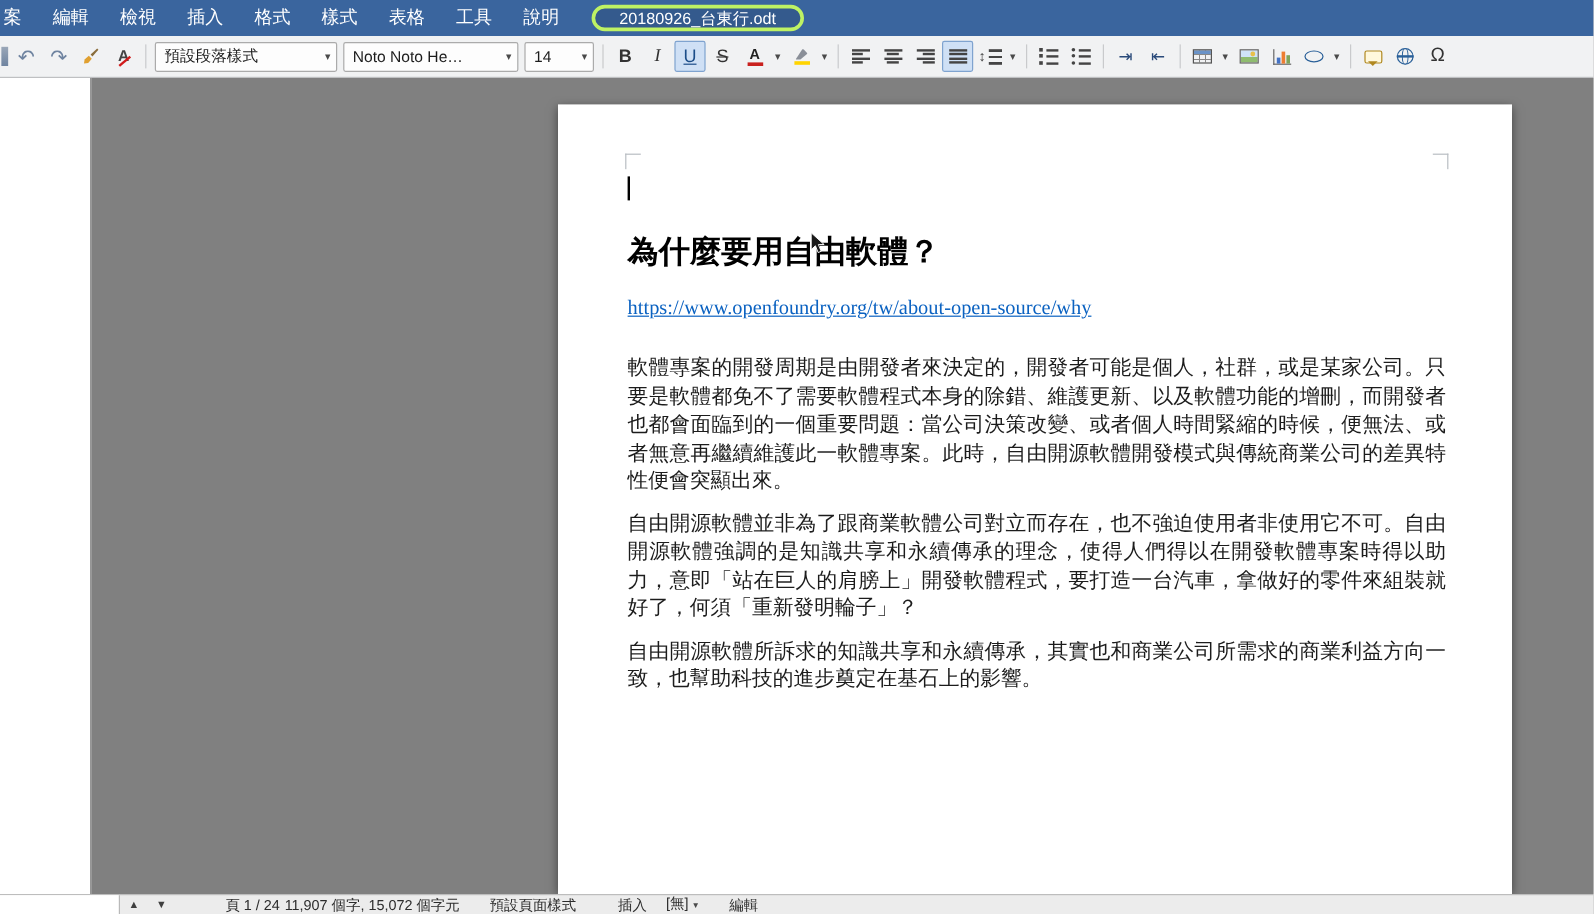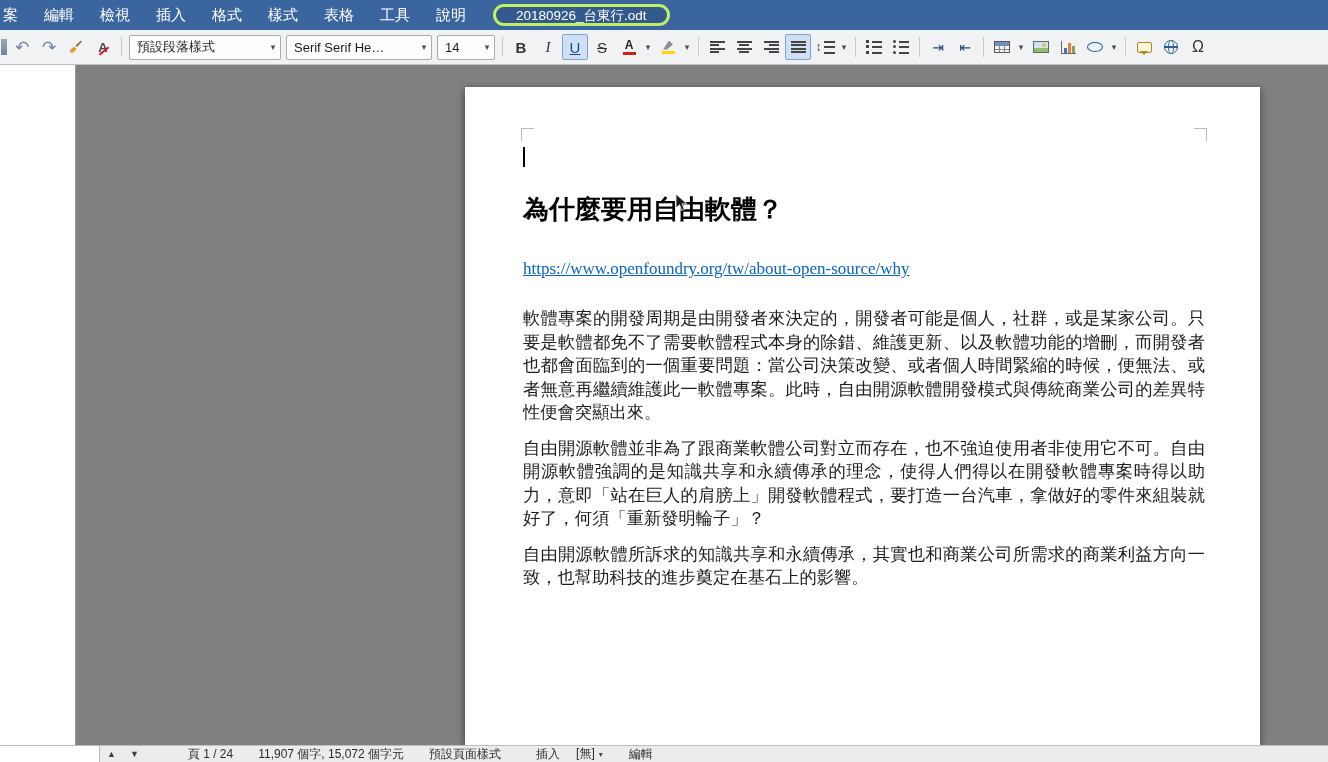--- a/index.html
+++ b/index.html
@@ -72,31 +72,31 @@
 
 .workspace{position:relative;flex:1 1 auto;overflow:hidden;background:#808080}
 .left-strip{position:absolute;left:0;top:0;width:76px;height:100%;background:#ffffff;border-right:1px solid #969696}
 .page{position:absolute;left:465px;top:22px;width:795px;height:658px;background:#fff;box-shadow:0 2px 8px rgba(0,0,0,.5);overflow:hidden}
 .corner{position:absolute;width:13px;height:13px;border:0 solid #b9bdc2}
 .corner.tl{left:56px;top:41px;border-left-width:1px;border-top-width:1px}
 .corner.tr{right:53px;top:41px;border-right-width:1px;border-top-width:1px}
 .content{padding:58px 55px 0 58px;font-family:"Liberation Serif","DejaVu Serif",serif;color:#1b1b1b}
 .caret-line{height:24px}
 .caret{display:inline-block;width:2px;height:20px;background:#000;margin-top:2px}
-h1.doc-heading{font-size:26px;font-weight:bold;color:#000;margin:24px 0 16px;line-height:34px}
+h1.doc-heading{font-size:26px;font-weight:bold;color:#000;margin:24px 0 4px;line-height:34px}
 a.doclink{display:inline-block;margin:16px 0 28px;font-size:17px;color:#0b62c1;text-decoration:underline;cursor:pointer}
 .content p{font-size:17.3px;line-height:23.5px;text-align:justify;margin:0 0 12px;color:#1c1c1c}
 .mouse{position:absolute;left:210px;top:106px;z-index:5}
 
 
 .statusbar{height:17px;background:#ececec;border-top:1px solid #bdbdbd;display:flex;align-items:center;font-size:12px;color:#2c2c2c;flex:0 0 auto}
 .find-box{width:100px;height:100%;background:#fff;border-right:1px solid #b9b9b9}
 .nav{font-size:9px;color:#3f3f3f;padding:0 7px;line-height:17px}
 .st{white-space:nowrap;line-height:17px}
-.ml30{margin-left:42px}.ml20{margin-left:25px}.ml25{margin-left:25px}.ml35{margin-left:35px}.ml16{margin-left:16px}.ml26{margin-left:26px}
+.ml30{margin-left:42px}.ml20{margin-left:4px}.ml25{margin-left:25px}.ml35{margin-left:35px}.ml16{margin-left:16px}.ml26{margin-left:26px}
 .mini-caret{font-size:8px;color:#4a4a4a;margin-left:4px}
 </style>
 </head>
 <body>
 
 <div class="app">
 
   <header class="menubar">
     <span class="menu-item">案</span>
     <span class="menu-item">編輯</span>
@@ -131,21 +131,21 @@
     <div class="tbtn">
       <span class="clearfmt"><span class="ltrA">A</span><span class="slash"></span></span>
     </div>
     <span class="sep"></span>
 
     <div class="combo w-style">
       <span class="cval">預設段落樣式</span>
       <span class="ccaret">▾</span>
     </div>
     <div class="combo w-font">
-      <span class="cval">Serif Serif He…</span>
+      <span class="cval">Noto Noto He…</span>
       <span class="ccaret">▾</span>
     </div>
     <div class="combo w-size">
       <span class="cval">14</span>
       <span class="ccaret">▾</span>
     </div>
     <span class="sep"></span>
 
     <div class="tbtn">
         <span class="glyph b">B</span>

